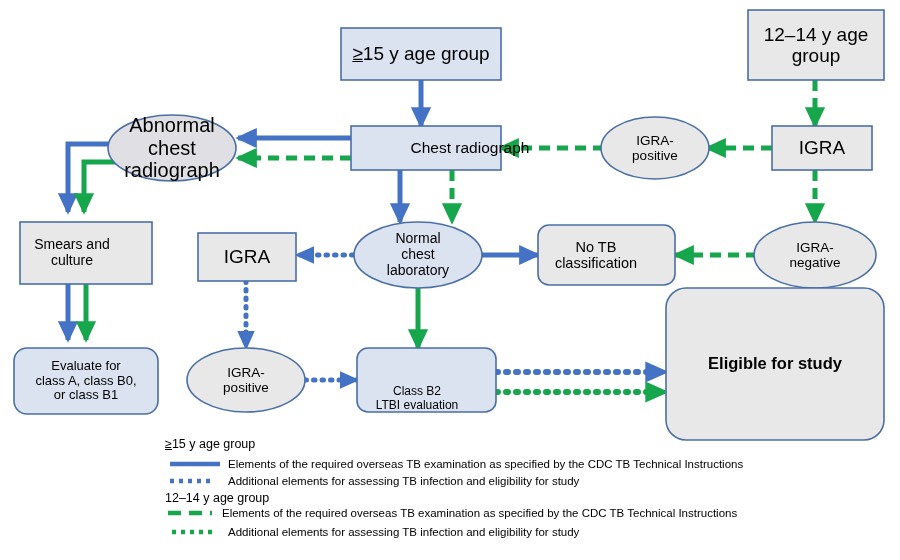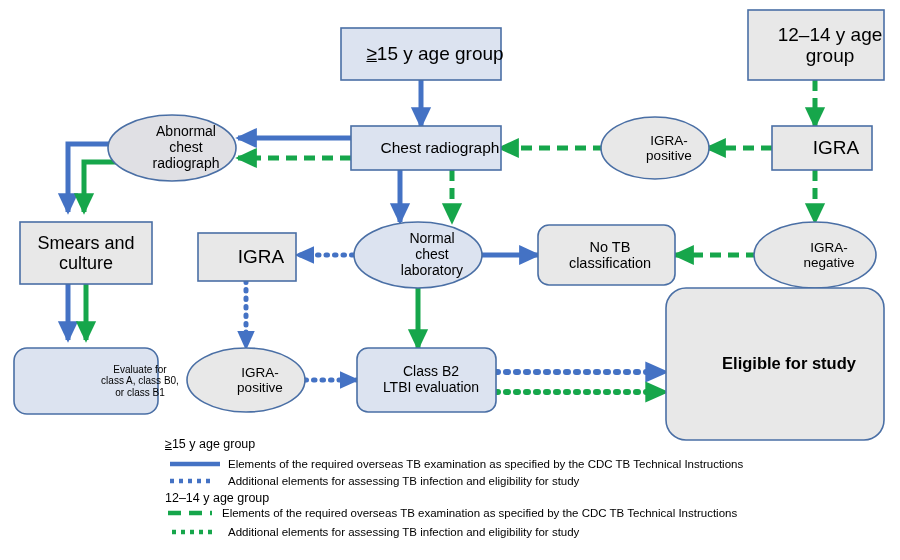--- a/index.html
+++ b/index.html
@@ -9,21 +9,20 @@
     color:#000000;
   }
   #diagram{position:absolute;left:0;top:0;width:900px;height:560px;}
   .node-label{
     position:absolute;
     display:flex;align-items:center;justify-content:center;
     text-align:center;
     line-height:1.12;
     pointer-events:none;
     white-space:pre-line;
-    margin-left:14px;
   }
   .legend-text{
     position:absolute;
     white-space:nowrap;
     font-size:11.5px;
     line-height:1;
   }
   .legend-head{
     position:absolute;
     white-space:nowrap;
@@ -128,43 +127,43 @@
 </div>
 
 <div class="node-label" style="left:748px;top:10px;width:136px;height:70px;font-size:19px;"><span>12–14 y age
 group</span></div>
 
 <div class="node-label" style="left:772px;top:126px;width:100px;height:44px;font-size:19px;"><span>IGRA</span></div>
 
 <div class="node-label" style="left:601px;top:117px;width:108px;height:62px;font-size:13.5px;"><span>IGRA-
 positive</span></div>
 
-<div class="node-label" style="left:351px;top:126px;width:150px;height:44px;font-size:15.5px;"><span>Chest radiograph</span></div>
+<div class="node-label" style="left:351px;top:126px;width:150px;height:44px;font-size:15.5px;padding-left:44px;"><span>Chest radiograph</span></div>
 
-<div class="node-label" style="left:108px;top:115px;width:128px;height:66px;font-size:14px;"><span>Abnormal
+<div class="node-label" style="left:108px;top:115px;width:128px;height:66px;font-size:20px;"><span>Abnormal
 chest
 radiograph</span></div>
 
 <div class="node-label" style="left:354px;top:222px;width:128px;height:66px;font-size:14px;"><span>Normal
 chest
 laboratory</span></div>
 
-<div class="node-label" style="left:20px;top:222px;width:104px;height:62px;font-size:18px;"><span>Smears and
+<div class="node-label" style="left:20px;top:222px;width:104px;height:62px;font-size:14px;"><span>Smears and
 culture</span></div>
 
-<div class="node-label" style="left:14px;top:348px;width:144px;height:66px;font-size:10px;padding-left:40px;"><span>Evaluate for
+<div class="node-label" style="left:14px;top:348px;width:144px;height:66px;font-size:13px;"><span>Evaluate for
 class A, class B0,
 or class B1</span></div>
 
 <div class="node-label" style="left:198px;top:233px;width:98px;height:48px;font-size:19px;"><span>IGRA</span></div>
 
 <div class="node-label" style="left:192px;top:349px;width:108px;height:62px;font-size:13.5px;"><span>IGRA-
 positive</span></div>
 
-<div class="node-label" style="left:357px;top:348px;width:120px;height:64px;font-size:14px;"><span>Class B2
+<div class="node-label" style="left:357px;top:348px;width:120px;height:64px;font-size:12px;align-items:flex-end;"><span>Class B2
 LTBI evaluation</span></div>
 
 <div class="node-label" style="left:538px;top:225px;width:116px;height:60px;font-size:14.5px;"><span>No TB
 classification</span></div>
 
 <div class="node-label" style="left:761px;top:224px;width:108px;height:62px;font-size:13.5px;"><span>IGRA-
 negative</span></div>
 
 <div class="node-label" style="left:666px;top:290px;width:218px;height:148px;font-size:13px;flex-direction:column;gap:44px;">
   <span style="font-size:16.5px;font-weight:bold;margin-bottom:1px;">Eligible for study</span>

